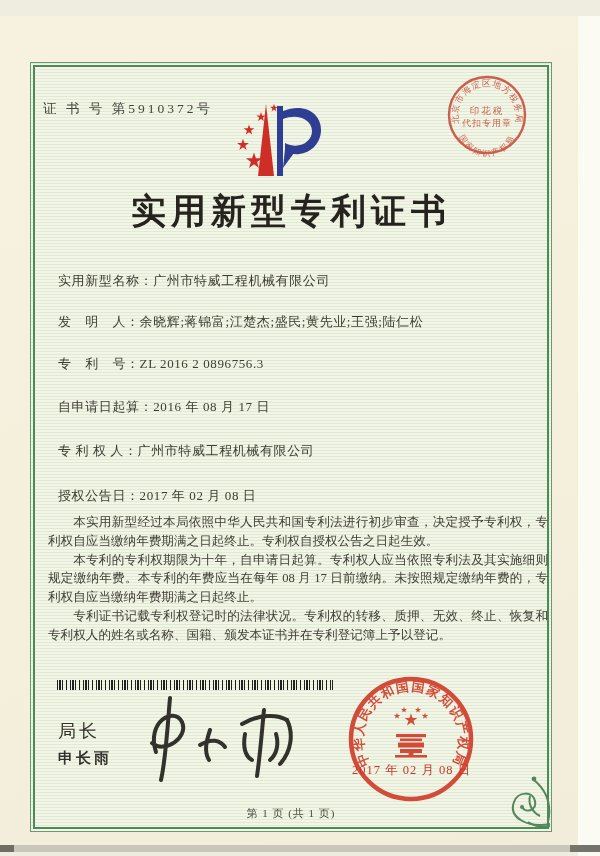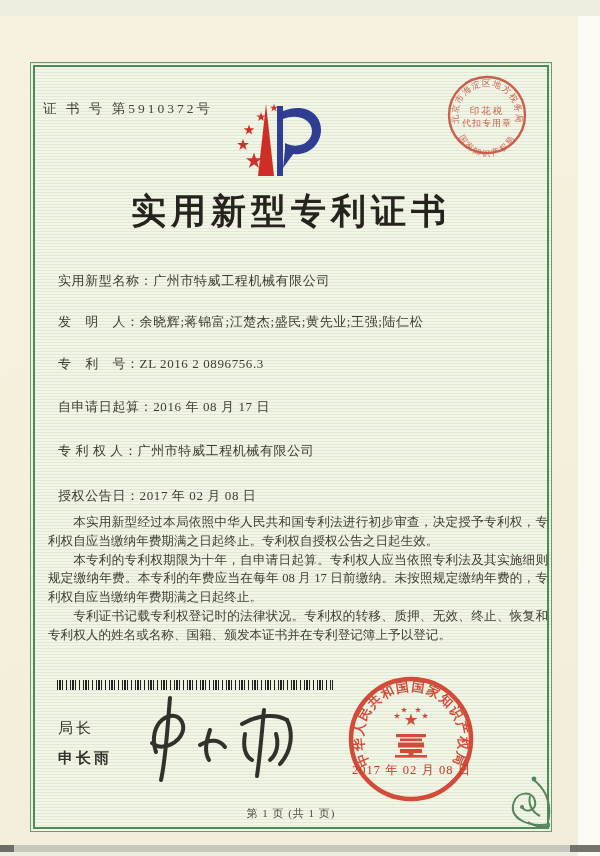--- a/index.html
+++ b/index.html
@@ -46,21 +46,21 @@
   }
   .paras p{margin:0;text-indent:2em;}
   .barcode{
     position:absolute;left:57px;top:664px;width:276px;height:10px;
     background:repeating-linear-gradient(90deg,
       #20201e 0 1px,rgba(0,0,0,0) 1px 2px,
       #20201e 2px 4px,rgba(0,0,0,0) 4px 5px,
       #20201e 5px 6px,rgba(0,0,0,0) 6px 9px,
       #20201e 9px 10px,rgba(0,0,0,0) 10px 13px);
   }
-  .officer-title{position:absolute;left:58px;top:703px;font-size:15px;color:#34322c;letter-spacing:3px;}
+  .officer-title{position:absolute;left:58px;top:703px;font-size:18px;color:#34322c;letter-spacing:3px;}
   .officer-name{position:absolute;left:58px;top:733px;font-size:15px;color:#34322c;letter-spacing:3px;font-weight:bold;}
   .signature{position:absolute;left:118px;top:672px;}
   .gov-seal{position:absolute;left:346px;top:658px;opacity:.9;}
   .seal-date{
     position:absolute;left:352px;top:746px;width:140px;font-size:12.5px;
     color:#c8372a;letter-spacing:1px;white-space:nowrap;
   }
   .tax-stamp{position:absolute;left:445px;top:57px;opacity:.85;}
   .logo{position:absolute;left:233px;top:86px;}
   .flourish{position:absolute;left:488px;top:740px;}

